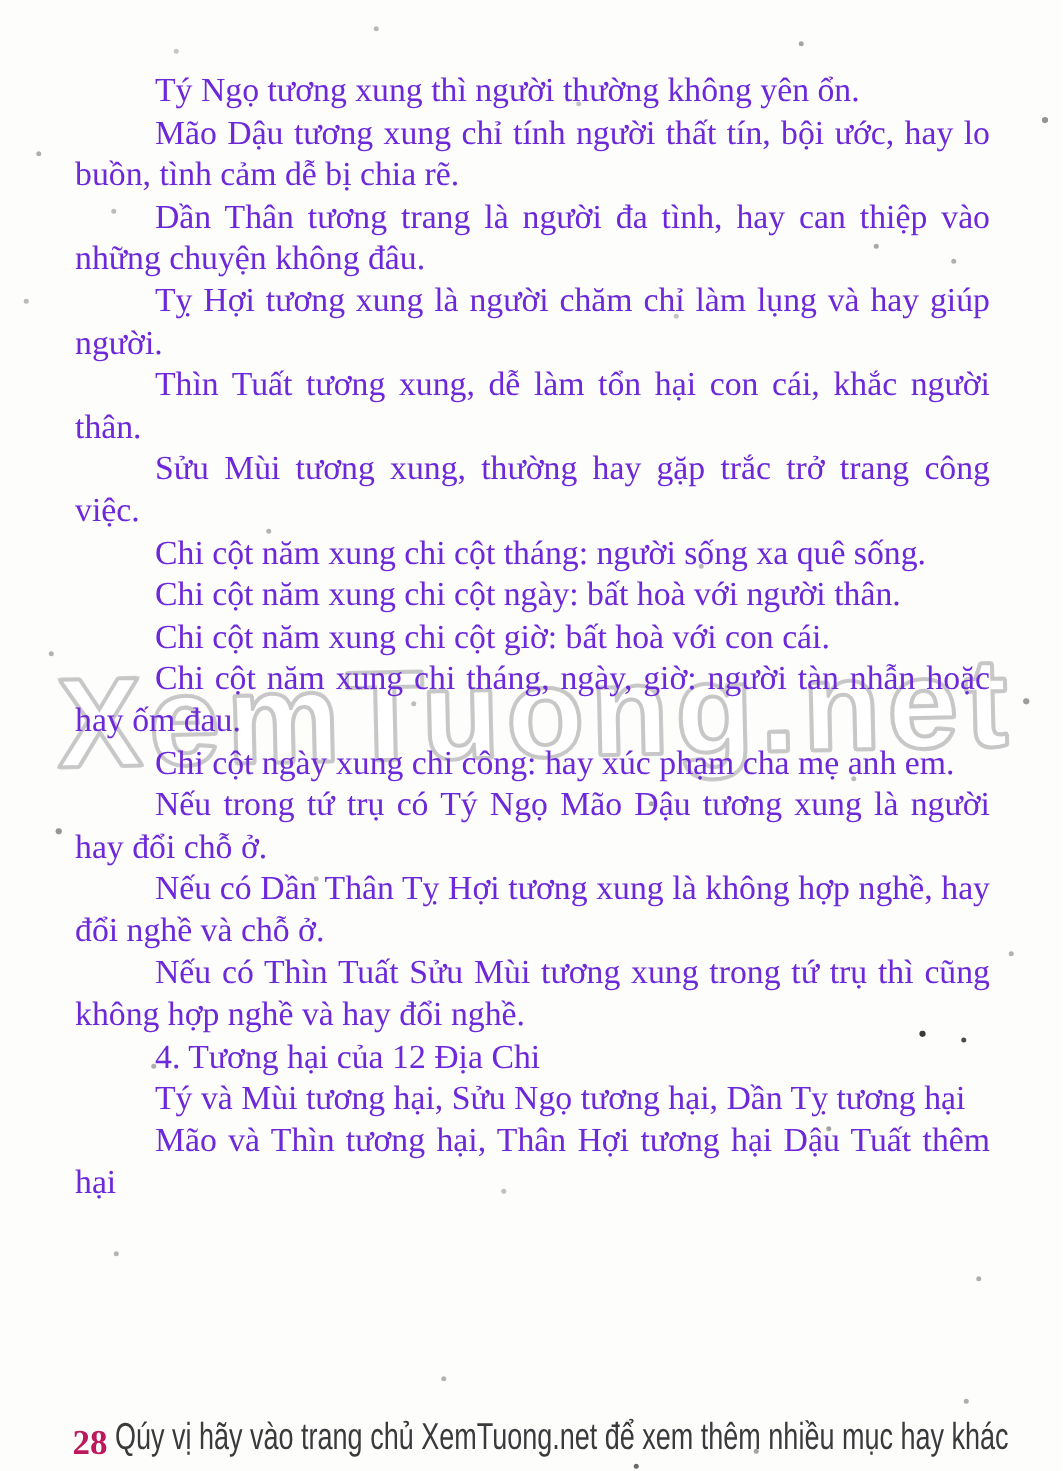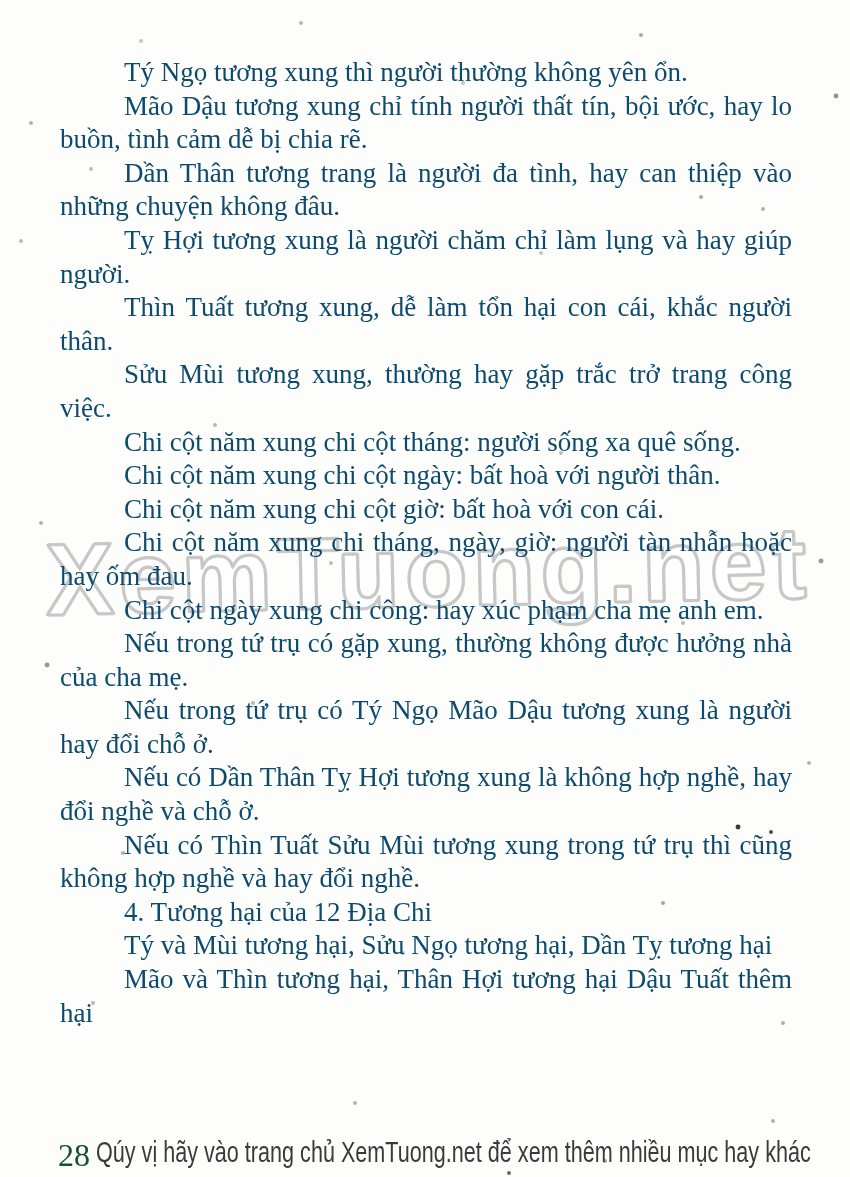--- a/index.html
+++ b/index.html
@@ -52,42 +52,43 @@
     transform: rotate(-1.3deg);
   }
 
   .body-text {
     position: absolute;
     left: 60px; top: 56px;
     width: 732px;
     z-index: 2;
     font-size: 27px;
     line-height: 33.6px;
-    color: #0c4a6e;
+    color: #6d28d9;
     text-align: justify;
   }
   .body-text p { margin: 0; text-indent: 64px; }
   .body-text p.heading { font-weight: normal; }
 
   .page-footer {
     position: absolute;
     left: 58px; top: 1133px;
     width: 792px;
     z-index: 2;
     display: flex;
     align-items: baseline;
     white-space: nowrap;
   }
   .page-num {
     font-family: "Liberation Serif", serif;
-    font-size: 32px;
-    color: #14532d;
+    font-size: 28px;
+    color: #be185d;
     margin-right: 6px;
     position: relative;
     top: 4px;
+    font-weight: bold;
   }
   .promo {
     display: inline-block;
     font-family: "Liberation Sans", sans-serif;
     font-size: 30px;
     color: #3a3a3c;
     transform: scaleX(0.72);
     transform-origin: 0 50%;
   }
   .promo .site { color: #3a3a3c; }
@@ -106,21 +107,20 @@
     <p>Mão Dậu tương xung chỉ tính người thất tín, bội ước, hay lo buồn, tình cảm dễ bị chia rẽ.</p>
     <p>Dần Thân tương trang là người đa tình, hay can thiệp vào những chuyện không đâu.</p>
     <p>Tỵ Hợi tương xung là người chăm chỉ làm lụng và hay giúp người.</p>
     <p>Thìn Tuất tương xung, dễ làm tổn hại con cái, khắc người thân.</p>
     <p>Sửu Mùi tương xung, thường hay gặp trắc trở trang công việc.</p>
     <p>Chi cột năm xung chi cột tháng: người sống xa quê sống.</p>
     <p>Chi cột năm xung chi cột ngày: bất hoà với người thân.</p>
     <p>Chi cột năm xung chi cột giờ: bất hoà với con cái.</p>
     <p>Chi cột năm xung chi tháng, ngày, giờ: người tàn nhẫn hoặc hay ốm đau.</p>
     <p>Chi cột ngày xung chi công: hay xúc phạm cha mẹ anh em.</p>
-    <p>Nếu trong tứ trụ có gặp xung, thường không được hưởng nhà của cha mẹ.</p>
     <p>Nếu trong tứ trụ có Tý Ngọ Mão Dậu tương xung là người hay đổi chỗ ở.</p>
     <p>Nếu có Dần Thân Tỵ Hợi tương xung là không hợp nghề, hay đổi nghề và chỗ ở.</p>
     <p>Nếu có Thìn Tuất Sửu Mùi tương xung trong tứ trụ thì cũng không hợp nghề và hay đổi nghề.</p>
     <p class="heading">4. Tương hại của 12 Địa Chi</p>
     <p>Tý và Mùi tương hại,  Sửu Ngọ tương hại,  Dần Tỵ tương hại</p>
     <p>Mão và Thìn tương hại, Thân Hợi tương hại Dậu Tuất thêm hại</p>
   </main>
 
   <footer class="page-footer">
     <span class="page-num">28</span>

